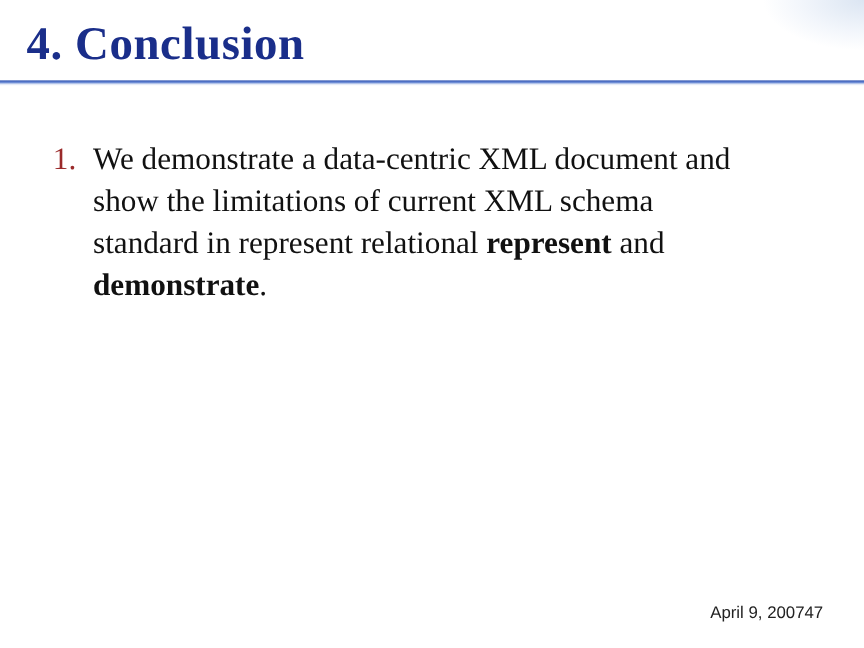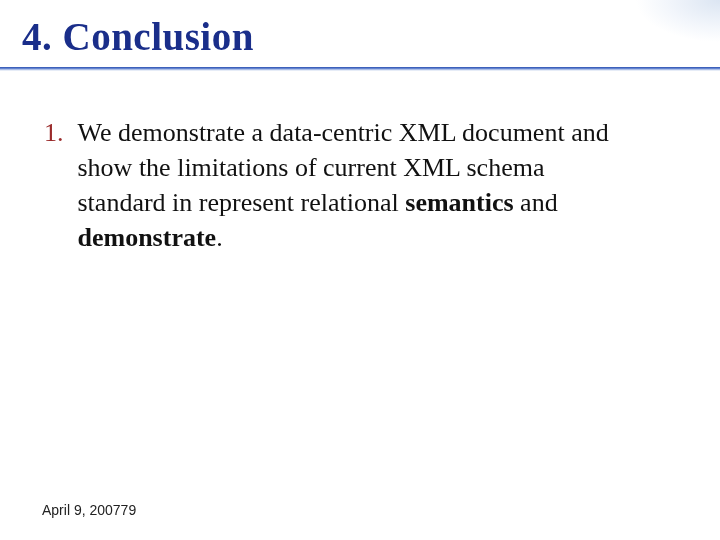--- a/index.html
+++ b/index.html
@@ -60,21 +60,21 @@
     font-size: 26px;
     color: #111;
     line-height: 1.35;
     max-width: 560px;
   }
   .item-text b { font-weight: bold; }
   .footer {
     position: absolute;
     left: 0; right: 0; bottom: 22px;
     display: flex;
-    justify-content: flex-start;
+    justify-content: flex-end;
     align-items: baseline;
     padding: 0 34px 0 42px;
     font-family: Arial, Helvetica, sans-serif;
     font-size: 14px;
     color: #222;
   }
   .footer .center { position: absolute; left: 50%; transform: translateX(-50%); }
 </style>
 </head>
 <body>
@@ -84,22 +84,22 @@
 <div class="title-wrap">
   <div class="title">4. Conclusion</div>
 </div>
 <div class="title-rule"></div>
 
 <div class="body-area">
   <ol class="list">
     <li class="item">
       <span class="marker">1.</span>
       <span class="item-text">
-        <span>We demonstrate a data-centric XML document and show the limitations of current XML schema standard in represent relational </span><b>semantics</b><span> and </span><b>demonstrate</b><span>.</span>
+        <span>We demonstrate a data-centric XML document and show the limitations of current XML schema standard in represent relational </span><b>represent</b><span> and </span><b>demonstrate</b><span>.</span>
       </span>
     </li>
   </ol>
 </div>
 
 <div class="footer">
   <span>April 9, 2007</span>
-  <span>79</span>
+  <span>47</span>
 </div>
 
 </body></html>

